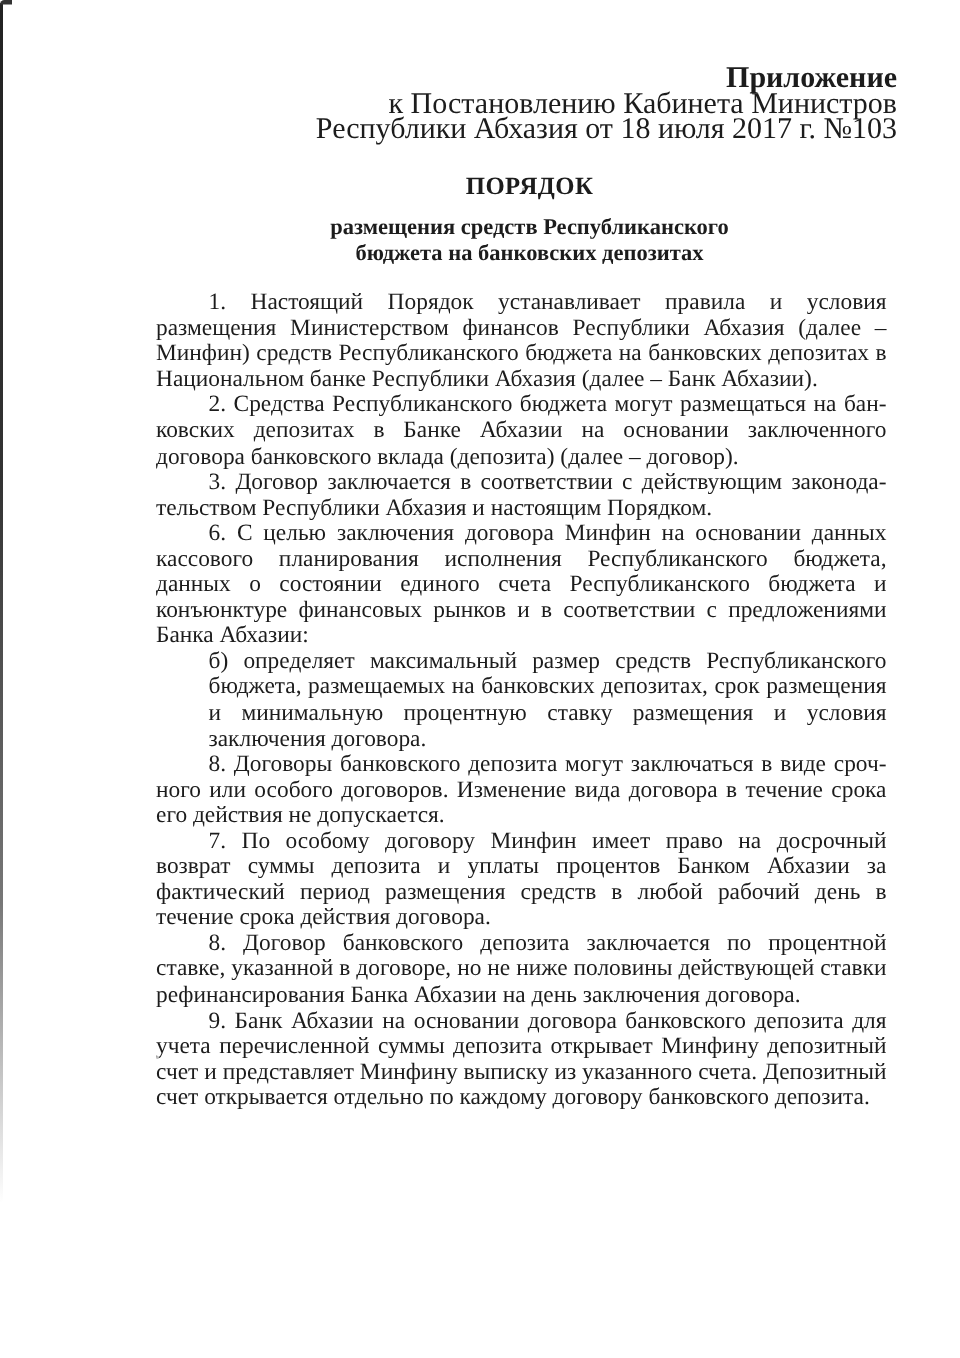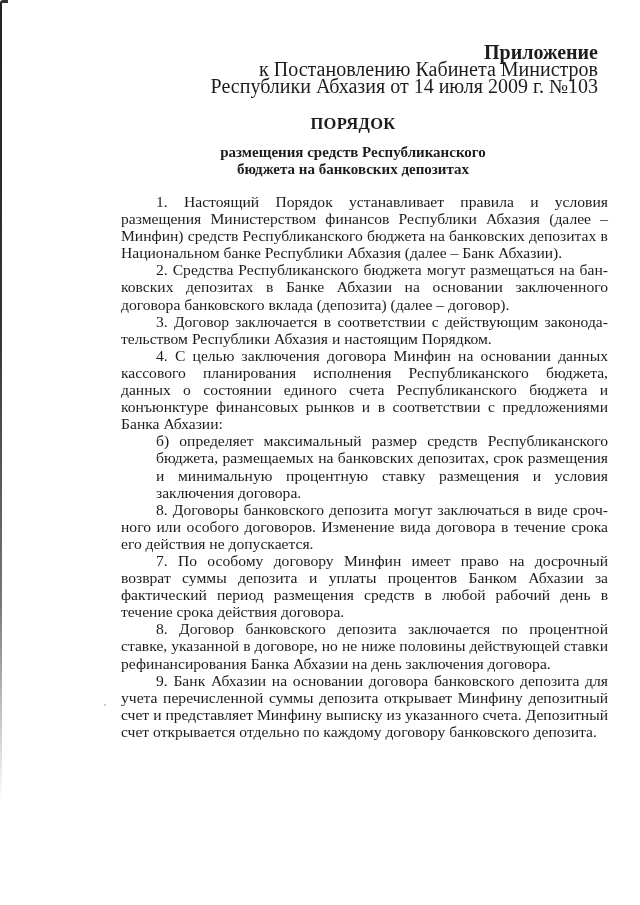--- a/index.html
+++ b/index.html
@@ -58,21 +58,21 @@
     left: 0;
     width: 706px;
     top: 144px;
     text-align: center;
     font-weight: bold;
     font-size: 15px;
     line-height: 17px;
   }
   .body-text {
     position: absolute;
-    left: 121px;
+    left: 104px;
     top: 193px;
     width: 487px;
     font-size: 15.6px;
     line-height: 17.1px;
     text-align: justify;
     hyphens: manual;
   }
   .body-text p {
     margin: 0;
     text-indent: 35px;
@@ -91,35 +91,35 @@
 </style>
 </head>
 <body>
 
 <div class="scan-edge"></div>
 <div class="scan-edge-top"></div>
 
 <div class="header-block">
   <div class="appendix">Приложение</div>
   <div>к Постановлению Кабинета Министров</div>
-  <div>Республики Абхазия от 14 июля 2009 г. №103</div>
+  <div>Республики Абхазия от 18 июля 2017 г. №103</div>
 </div>
 
 <div class="title">ПОРЯДОК</div>
 
 <div class="subtitle">
   <div>размещения средств Республиканского</div>
   <div>бюджета на банковских депозитах</div>
 </div>
 
 <div class="body-text">
   <p>1. Настоящий Порядок устанавливает правила и условия размещения Министерством финансов Республики Абхазия (далее – Минфин) средств Республиканского бюджета на банковских депозитах в Национальном банке Республики Абхазия (далее – Банк Абхазии).</p>
   <p>2. Средства Республиканского бюджета могут размещаться на бан­ковских депозитах в Банке Абхазии на основании заключенного договора банковского вклада (депозита) (далее – договор).</p>
   <p>3. Договор заключается в соответствии с действующим законода­тельством Республики Абхазия и настоящим Порядком.</p>
-  <p>4. С целью заключения договора Минфин на основании данных кассового планирования исполнения Республиканского бюджета, данных о состоянии единого счета Республиканского бюджета и конъюнктуре финансовых рынков и в соответствии с предложениями Банка Абхазии:</p>
+  <p>6. С целью заключения договора Минфин на основании данных кассового планирования исполнения Республиканского бюджета, данных о состоянии единого счета Республиканского бюджета и конъюнктуре финансовых рынков и в соответствии с предложениями Банка Абхазии:</p>
   <p class="sub">б) определяет максимальный размер средств Республиканского бюд­жета, размещаемых на банковских депозитах, срок размещения и минимальную процентную ставку размещения и условия заключения договора.</p>
   <p>8. Договоры банковского депозита могут заключаться в виде сроч­ного или особого договоров. Изменение вида договора в течение срока его действия не допускается.</p>
   <p>7. По особому договору Минфин имеет право на досрочный возврат суммы депозита и уплаты процентов Банком Абхазии за фактический период размещения средств в любой рабочий день в течение срока действия договора.</p>
   <p>8. Договор банковского депозита заключается по процентной ставке, указанной в договоре, но не ниже половины действующей ставки рефинан­сирования Банка Абхазии на день заключения договора.</p>
   <p>9. Банк Абхазии на основании договора банковского депозита для учета перечисленной суммы депозита открывает Минфину депозитный счет и представляет Минфину выписку из указанного счета. Депозитный счет открывается отдельно по каждому договору банковского депозита.</p>
 </div>
 
 <div class="speck" style="left:348px;top:125px;"></div>
 <div class="speck" style="left:104px;top:704px;"></div>
 

